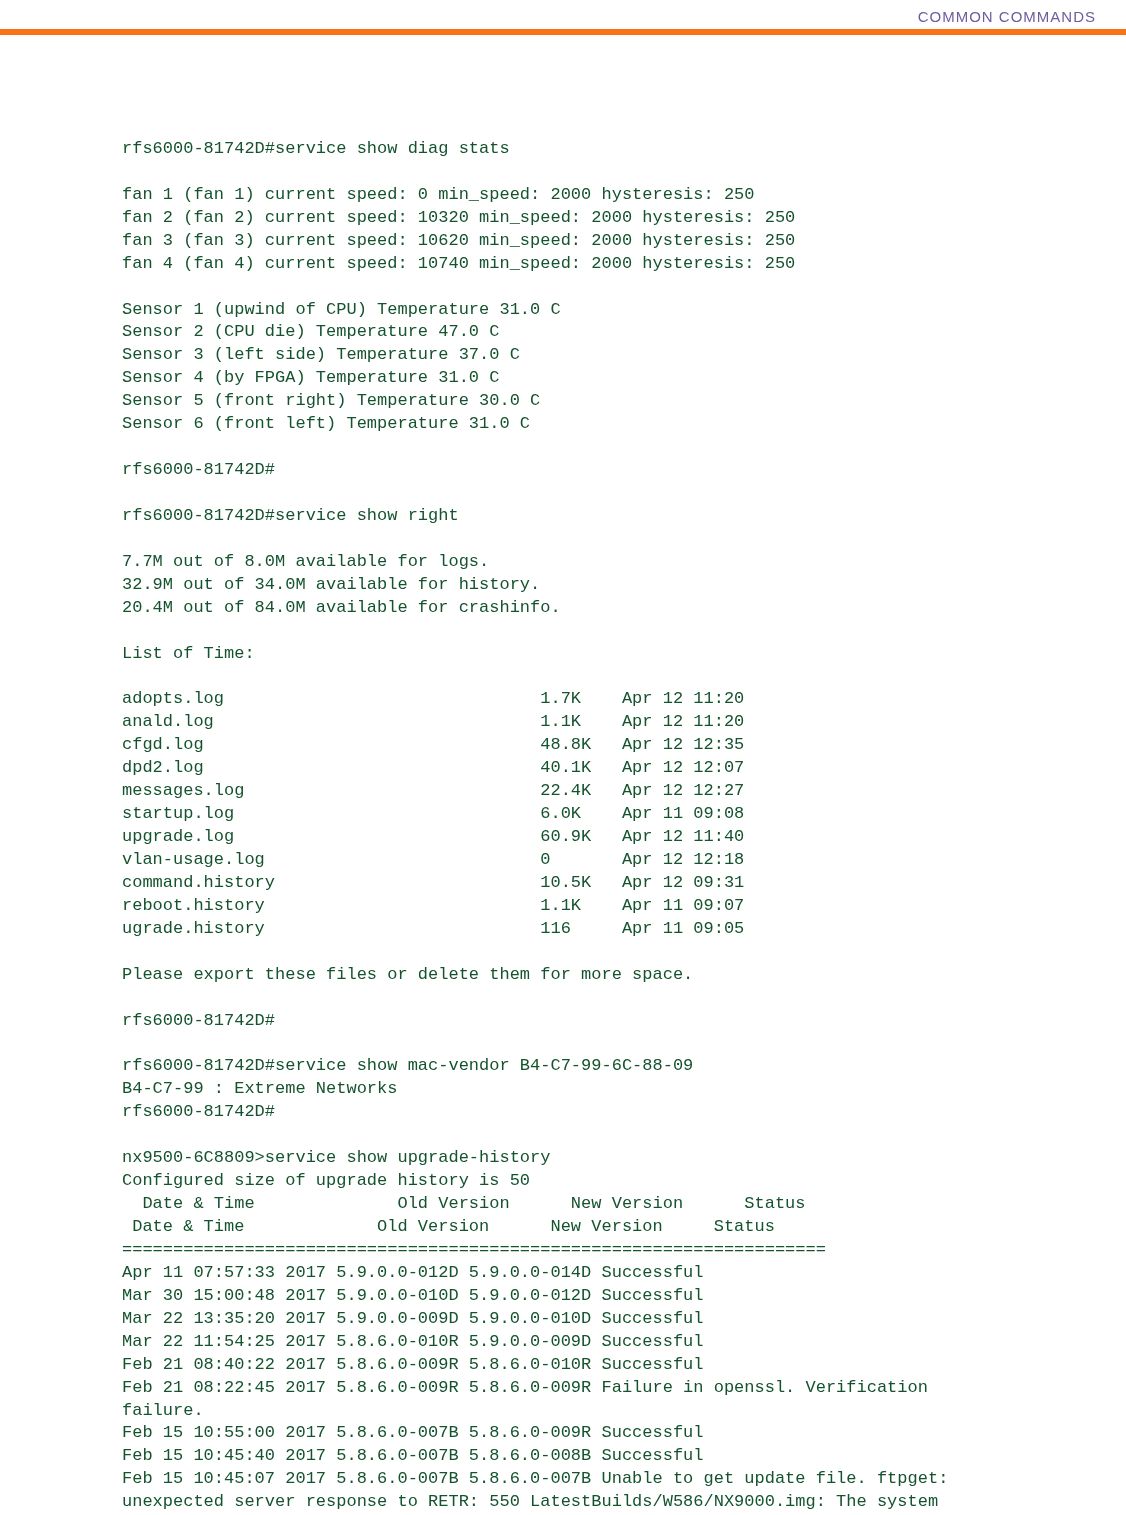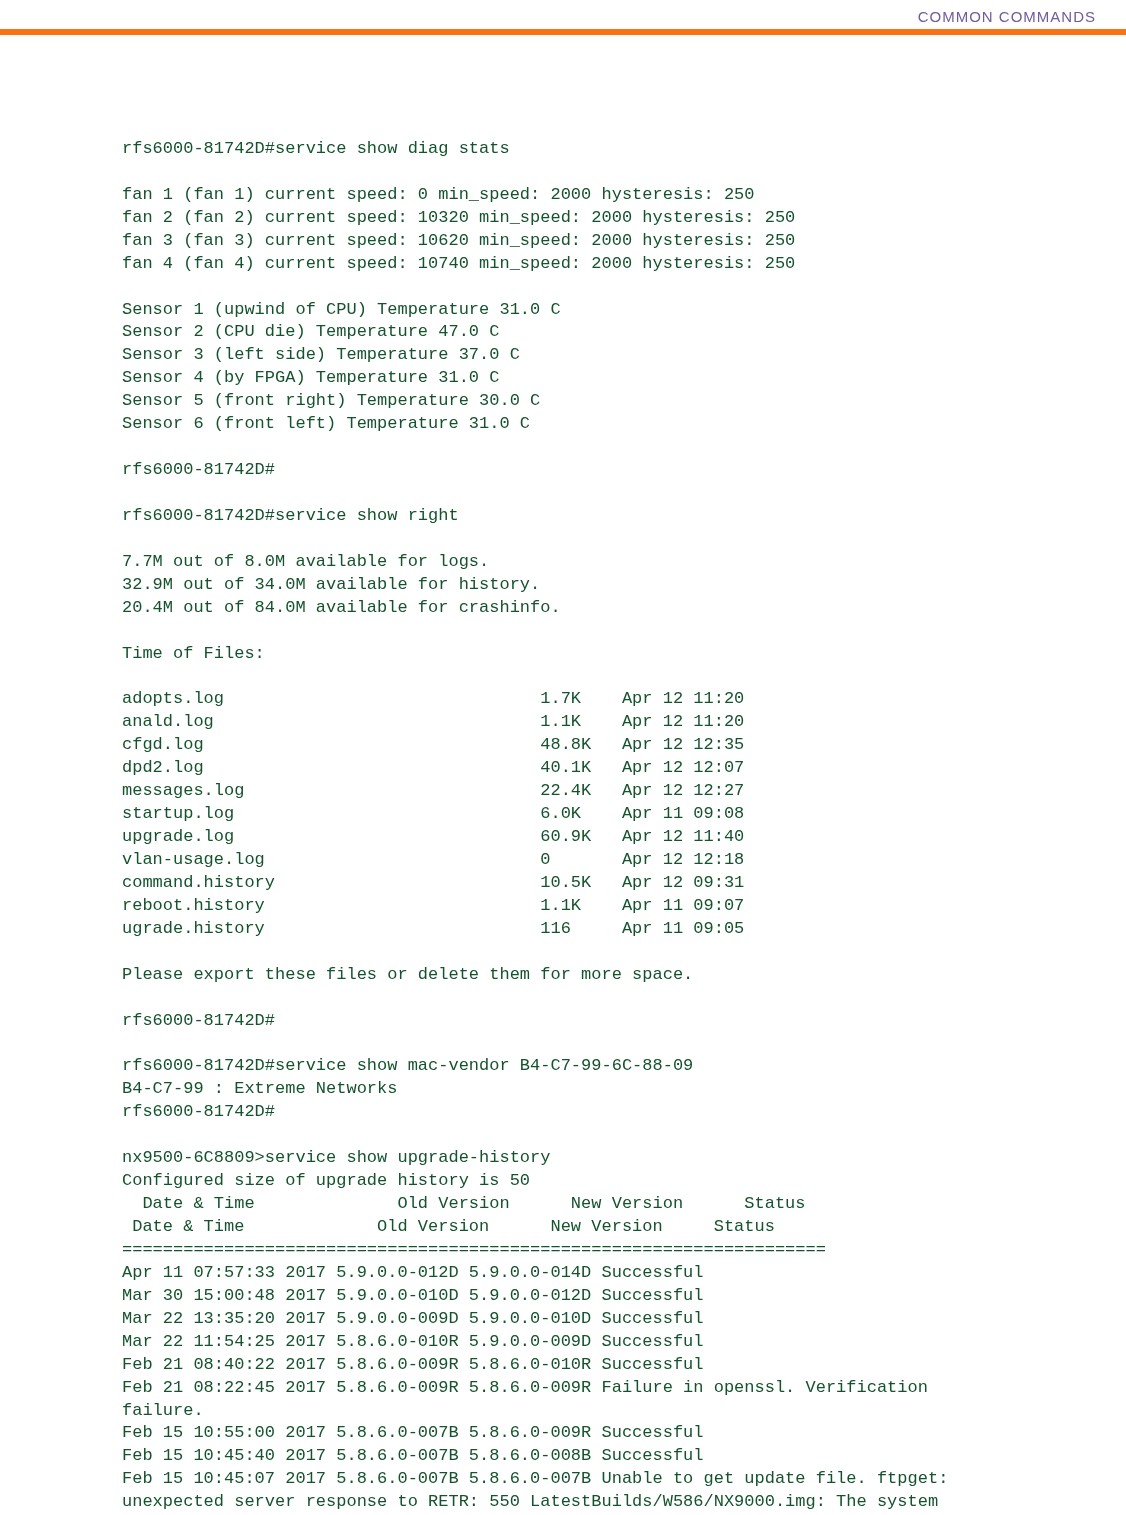--- a/index.html
+++ b/index.html
@@ -81,21 +81,21 @@
 Sensor 6 (front left) Temperature 31.0 C</span>
 
 <span>rfs6000-81742D#</span>
 
 <span>rfs6000-81742D#service show right</span>
 
 <span>7.7M out of 8.0M available for logs.
 32.9M out of 34.0M available for history.
 20.4M out of 84.0M available for crashinfo.</span>
 
-<span>Time of Files:</span>
+<span>List of Time:</span>
 
 <span>adopts.log                               1.7K    Apr 12 11:20
 anald.log                                1.1K    Apr 12 11:20
 cfgd.log                                 48.8K   Apr 12 12:35
 dpd2.log                                 40.1K   Apr 12 12:07
 messages.log                             22.4K   Apr 12 12:27
 startup.log                              6.0K    Apr 11 09:08
 upgrade.log                              60.9K   Apr 12 11:40
 vlan-usage.log                           0       Apr 12 12:18
 command.history                          10.5K   Apr 12 09:31

